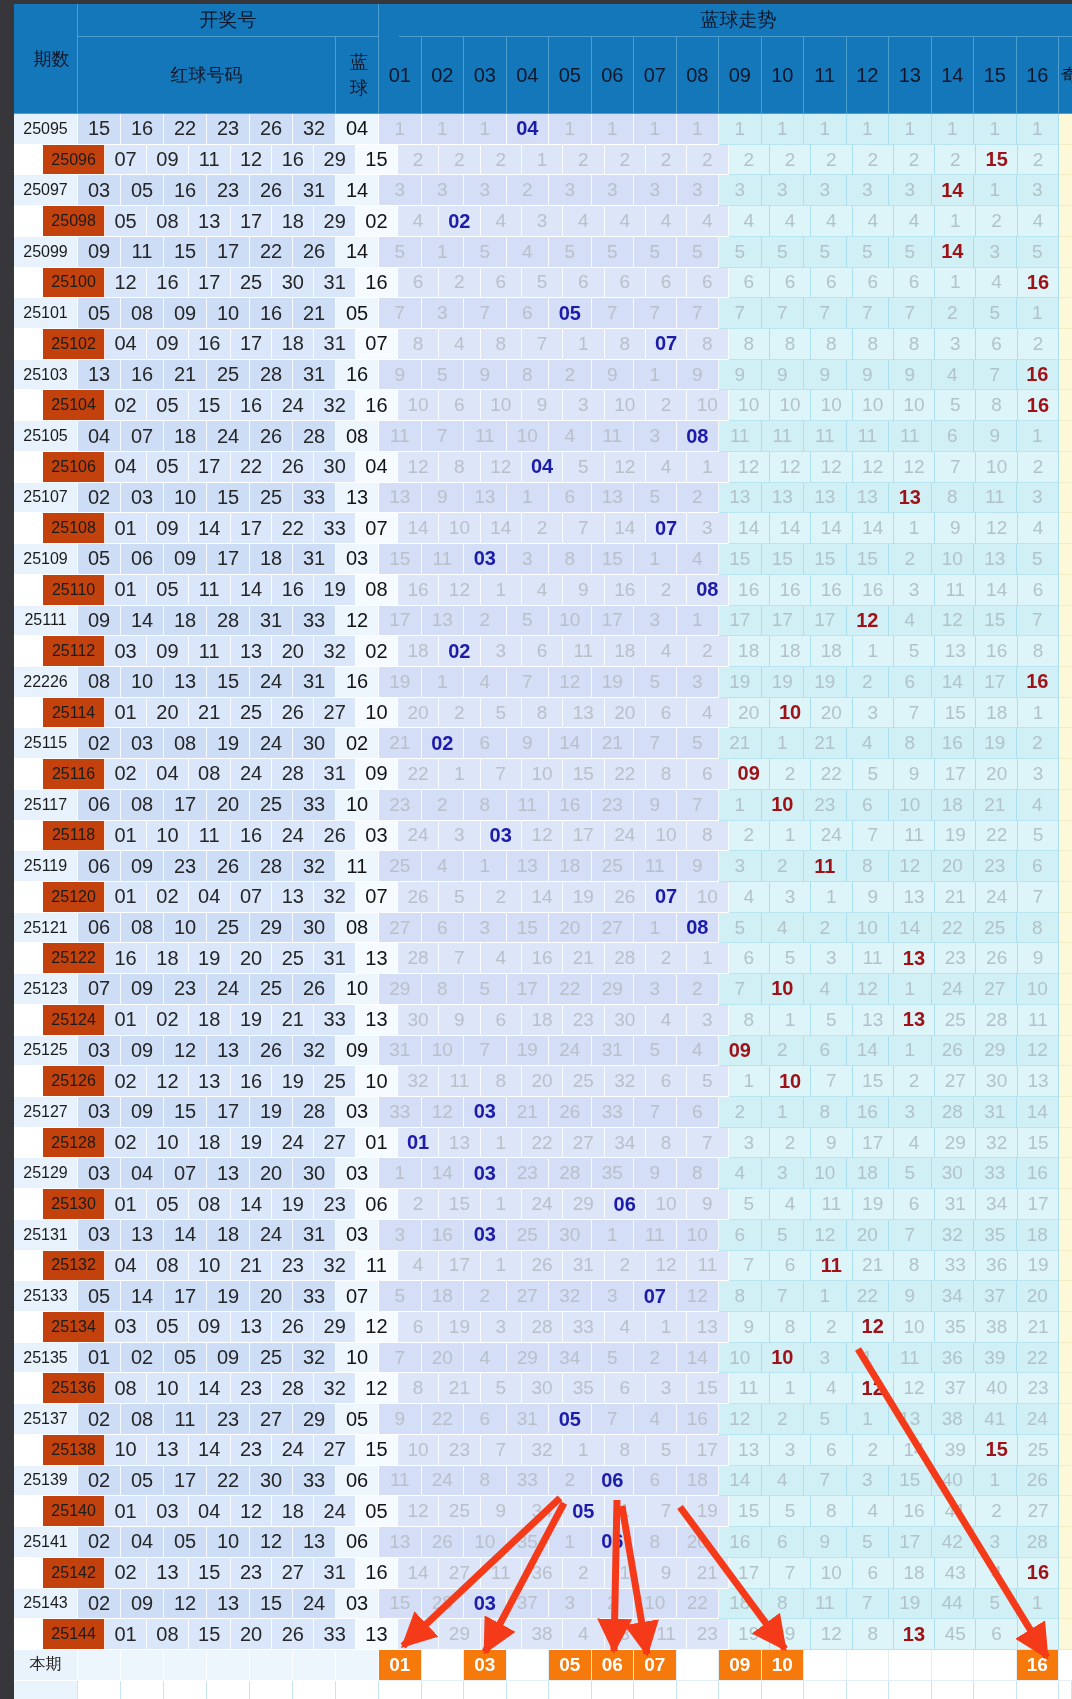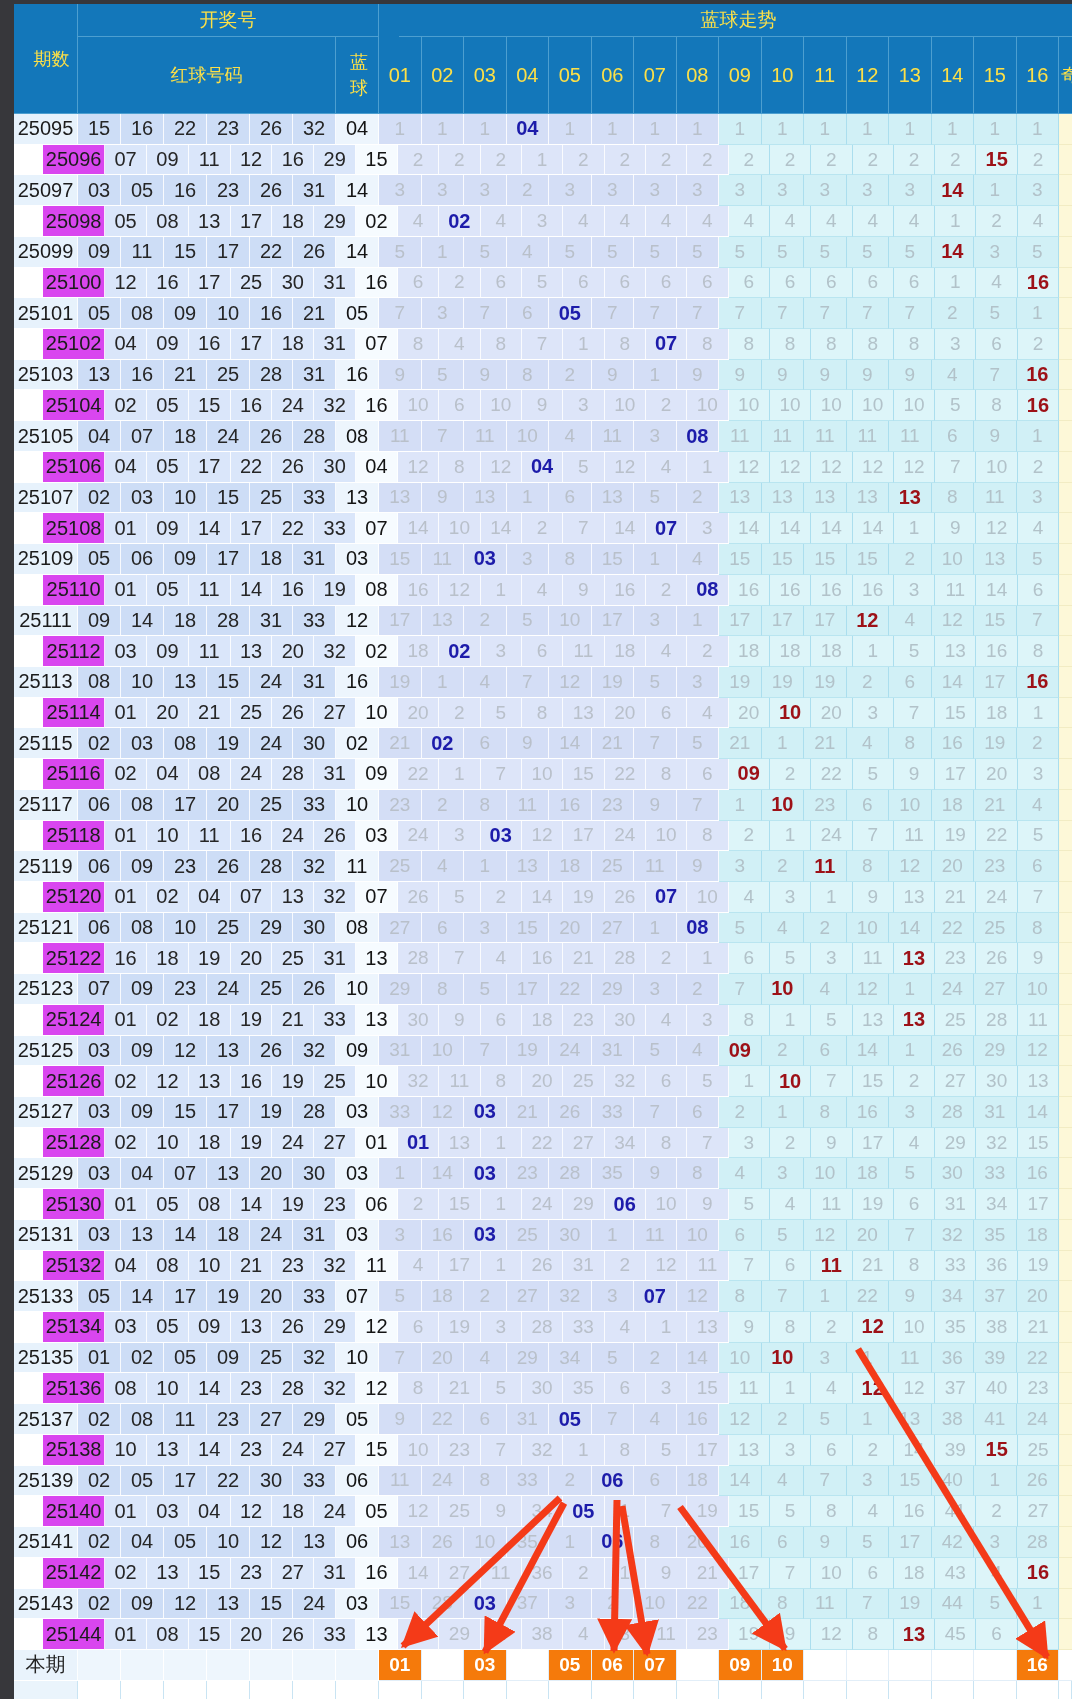--- a/index.html
+++ b/index.html
@@ -5,37 +5,37 @@
   html,body{margin:0;padding:0;background:#37373b;width:1072px;height:1699px;overflow:hidden;}
   *{box-sizing:border-box;}
   #app{
     position:absolute;left:14px;top:4px;width:1058px;height:1695px;
     overflow:hidden;background:#fff;
     font-family:"Liberation Sans","DejaVu Sans",sans-serif;
   }
   
   #hdr{position:relative;width:1058px;height:110px;background:#1377ba;}
   .hcell{position:absolute;display:flex;align-items:center;justify-content:center;
-    color:#fde047;border-right:1px solid #4d9fd0;border-bottom:1px solid #4d9fd0;}
+    color:#0f172a;border-right:1px solid #4d9fd0;border-bottom:1px solid #4d9fd0;}
   .hgroup{font-size:19px;}
   .hcol{font-size:20px;}
   .hcn{font-size:18px;}
   
   .row{display:flex;width:1058px;height:30.72px;}
   .row.bot{height:31px;}
   .row.ghost{height:31px;}
   .cell{display:flex;align-items:center;justify-content:center;overflow:hidden;
     border-right:1px solid rgba(255,255,255,.85);border-bottom:1px solid #fff;}
-  .c-period{width:64px;font-size:20px;color:#1c1c1c;}
+  .c-period{width:64px;font-size:16px;color:#1c1c1c;}
   .c-red{width:43px;font-size:20px;color:#262626;}
   .c-blue{width:43px;font-size:20px;color:#141414;}
   .c-trend{width:42.5px;font-size:19px;color:#b9c0ca;}
   .c-extra{width:13px;flex:1 0 auto;border-right:none;}
   
-  .even .c-period{background:#e7f2fc;} .odd .c-period{background:#d946ef;margin-left:29px;}
+  .even .c-period{background:#e7f2fc;} .odd .c-period{background:#c2410c;margin-left:29px;}
   .even .c-red{background:#cdddf6;}    .odd .c-red{background:#dae6fa;}
   .even .c-blue{background:#edf5fd;}   .odd .c-blue{background:#f6fbff;}
   .even .zL{background:#d4def6;}       .odd .zL{background:#dde5f9;}
   .even .zR{background:#d1f0f6;}       .odd .zR{background:#ddf5f9;}
   .zR{border-right:1px solid #abdeee;border-bottom:1px solid #b9e5f0;color:#b2c2c9;}
   .c-extra{background:#fdf8d8;border-bottom:1px solid #f2ecc4;}
   .hitL{color:#1d1caa;font-weight:bold;font-size:20px;}
   .hitR{color:#9d1117;font-weight:bold;font-size:20px;}
   
   .bot .c-period{background:#e9f3fc;color:#222;}
@@ -561,21 +561,21 @@
         <div class="cell c-trend zR">18</div>
         <div class="cell c-trend zR">18</div>
         <div class="cell c-trend zR">1</div>
         <div class="cell c-trend zR">5</div>
         <div class="cell c-trend zR">13</div>
         <div class="cell c-trend zR">16</div>
         <div class="cell c-trend zR">8</div>
         <div class="cell c-extra"></div>
       </div>
       <div class="row even">
-        <div class="cell c-period">25113</div>
+        <div class="cell c-period">22226</div>
         <div class="cell c-red">08</div>
         <div class="cell c-red">10</div>
         <div class="cell c-red">13</div>
         <div class="cell c-red">15</div>
         <div class="cell c-red">24</div>
         <div class="cell c-red">31</div>
         <div class="cell c-blue">16</div>
         <div class="cell c-trend zL">19</div>
         <div class="cell c-trend zL">1</div>
         <div class="cell c-trend zL">4</div>

